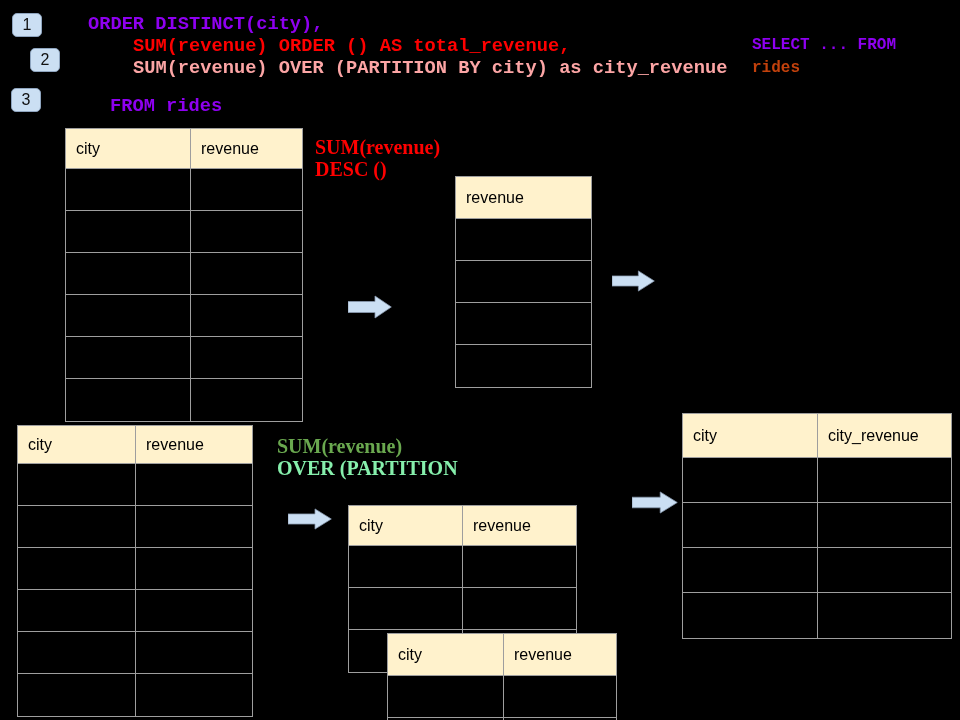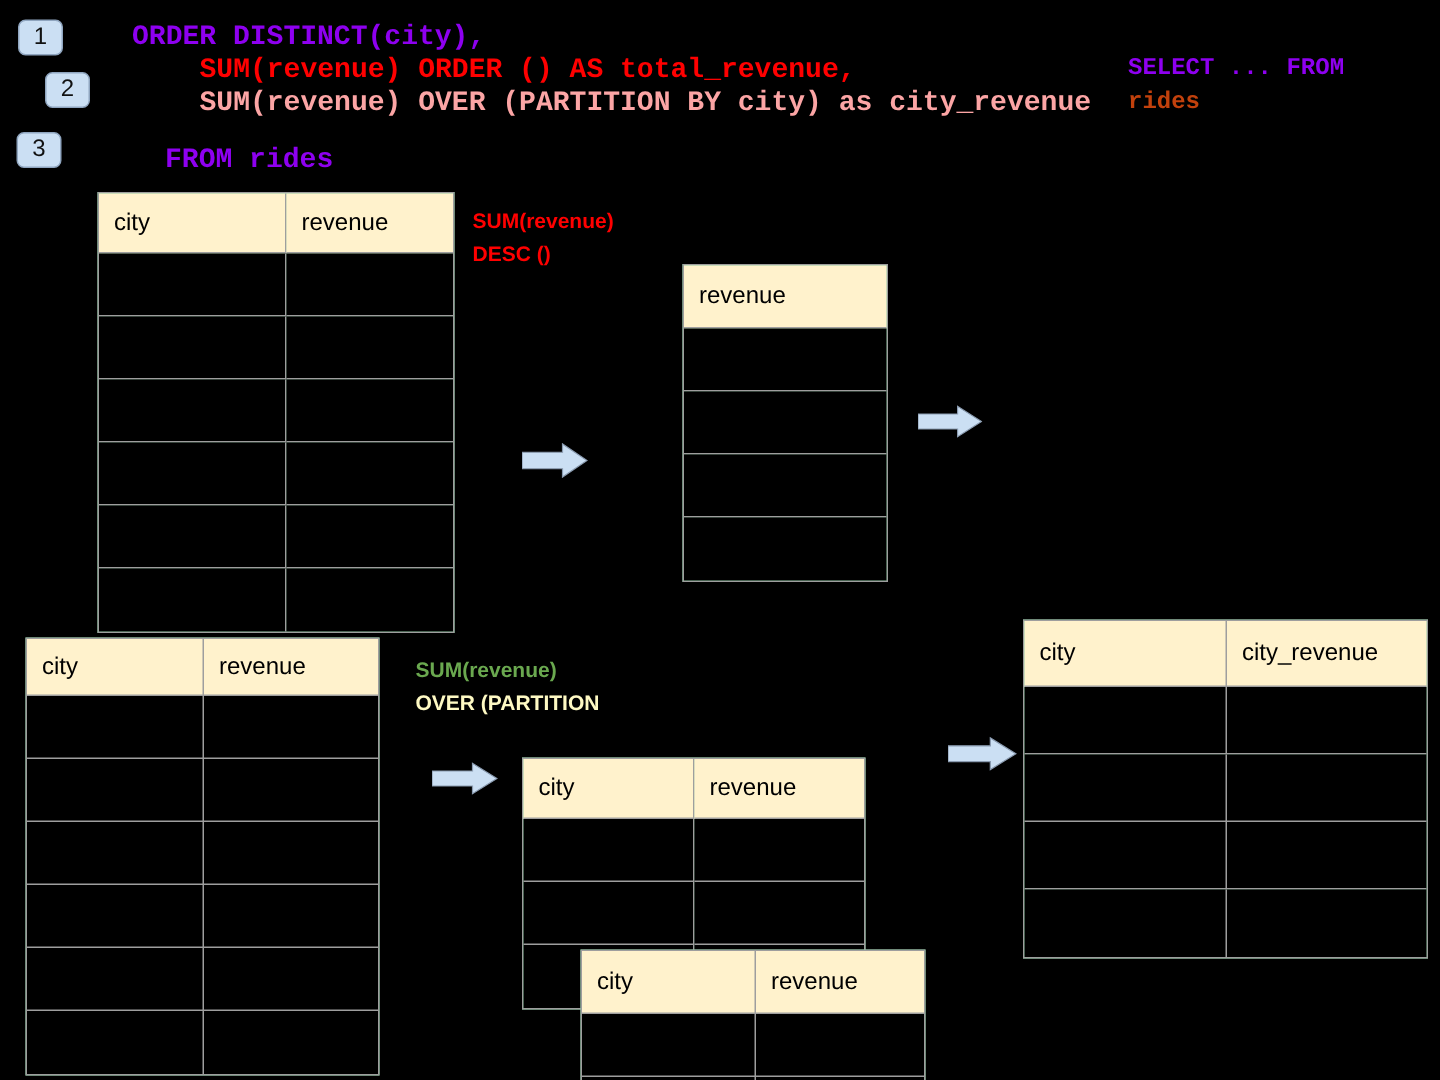--- a/index.html
+++ b/index.html
@@ -3,22 +3,22 @@
 <meta charset="utf-8">
 <style>
   html,body{margin:0;padding:0;background:#000;}
   .stage{position:relative;width:960px;height:720px;background:#000;overflow:hidden;
          font-family:"Liberation Sans",sans-serif;}
   
   .code-line{position:absolute;font-family:"Liberation Mono",monospace;font-weight:bold;
              font-size:18.7px;line-height:22px;white-space:pre;}
   .note-line{font-family:"Liberation Mono",monospace;font-weight:bold;font-size:16px;
              line-height:23px;white-space:pre;}
-  .annot{position:absolute;font-family:Liberation Sans, sans-serif;font-weight:bold;
-         font-size:14px;line-height:22px;white-space:pre;}
+  .annot{position:absolute;font-family:Liberation Serif, serif;font-weight:bold;
+         font-size:20px;line-height:22px;white-space:pre;}
   
   .badge{position:absolute;width:30px;height:24px;border-radius:5px;
          background:var(--accent,#cbdff3);border:1px solid #8fa5bf;
          display:flex;align-items:center;justify-content:center;
          font-size:16px;color:#111;box-sizing:border-box;}
   
   .tbl{position:absolute;background:#86efac;border:1px solid var(--grid,#9e9e9e);box-sizing:border-box;}
   .thead{display:flex;}
   .th{background:var(--header_fill,#fff2cc);height:var(--hh);box-sizing:border-box;
       display:flex;align-items:center;padding-left:10px;font-size:16px;color:#000;
@@ -47,21 +47,21 @@
   <div class="code-line" style="left: 133px; top: 57px; color: #fca5a5;">SUM(revenue) OVER (PARTITION BY city) as city_revenue</div>
   <div class="code-line" style="left: 110px; top: 79px; color: rgb(142, 0, 240); margin-top: 16px;">FROM rides</div>
 
   <div style="position:absolute;left:752px;top:34px;">
     <div class="note-line" style="color: rgb(142, 0, 240);">SELECT ... FROM</div>
     <div class="note-line" style="color: #c2410c;">rides</div>
   </div>
 
   <div class="annot" style="left:315px;top:136px;"><span style="display: block; color: rgb(255, 0, 0);">SUM(revenue)</span><span style="display: block; color: rgb(255, 0, 0);">DESC ()</span></div>
 
-  <div class="annot" style="left:277px;top:435px;"><span style="display: block; color: rgb(106, 168, 79);">SUM(revenue)</span><span style="display: block; color: #fef9c3;">OVER (PARTITION</span></div>
+  <div class="annot" style="left:277px;top:435px;"><span style="display: block; color: rgb(106, 168, 79);">SUM(revenue)</span><span style="display: block; color: #86efac;">OVER (PARTITION</span></div>
 
   <div class="tbl" style="left:65px;top:128px;--hh:40px;--rh:42px;">
       <div class="thead">
         <div class="th" style="width: 125px;">city</div>
         <div class="th" style="width: 111px;">revenue</div>
       </div>
       <div class="trow">
         <div class="td" style="width: 125px;"></div>
         <div class="td" style="width: 111px;"></div>
       </div>

